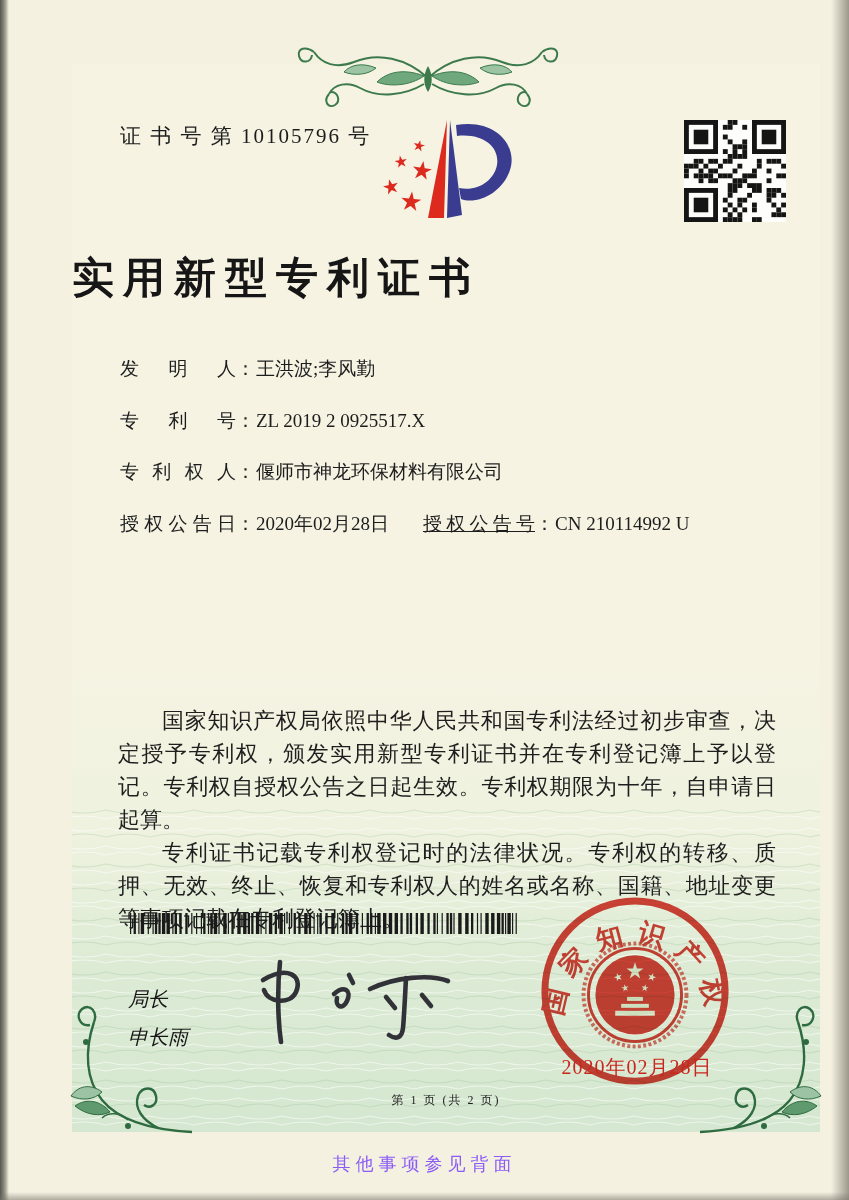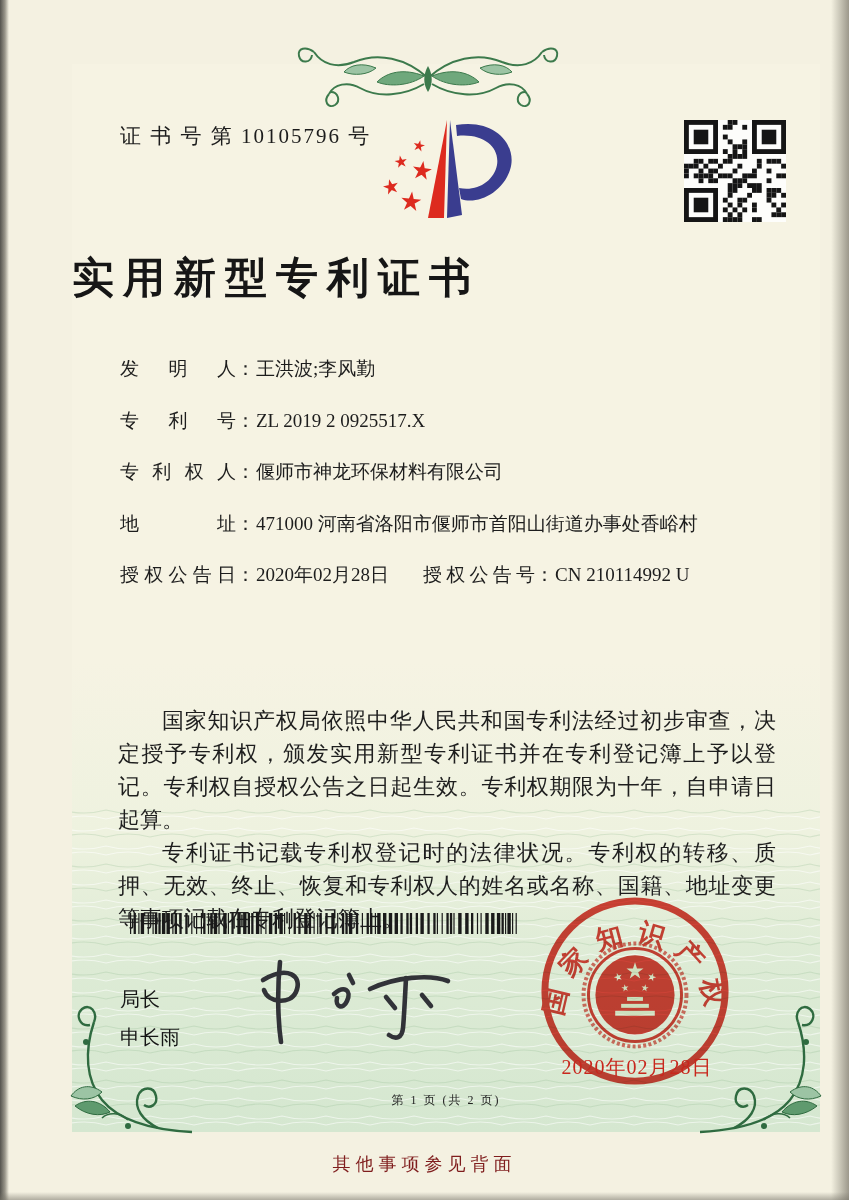--- a/index.html
+++ b/index.html
@@ -32,43 +32,43 @@
 
   .logo { position:absolute; left:292px; top:44px; width:172px; height:128px; z-index:2;}
   .qr   { position:absolute; left:612px; top:56px; width:102px; height:102px; z-index:2;}
 
   .title { position:absolute; left:0; top:186px; width:100%; 
     font-size:42px; font-weight:bold; letter-spacing:9px; color:#161616; z-index:2;}
 
   .fields { position:absolute; left:48px; top:292px; width:670px; z-index:2; font-size:19px;}
   .frow { height:26px; margin-bottom:25.6px; white-space:nowrap; }
   .flabel { display:inline-block; width:116px; text-align:justify; text-align-last:justify; color:#1d1d1d;}
-  .flabel2 { display:inline-block; width:112px; margin-left:34px; text-align:justify; text-align-last:justify; color:#1d1d1d;}
+  .flabel2 { display:inline-block; width:112px; margin-left:34px; text-align:justify; text-align-last:justify; color:#1d1d1d;text-decoration:underline;}
   .fcolon { display:inline-block; width:20px; }
   .fvalue { color:#1d1d1d; }
 
   .legal { position:absolute; left:46px; top:640px; width:658px; z-index:2;
     font-size:22px; line-height:33px; text-align:justify; color:#1e1e1e;}
   .legal p { text-indent:2em; margin:0; }
 
   .barcode { position:absolute; left:58px; top:849px; width:392px; height:21px; z-index:2;}
 
-  .signer { position:absolute; left:48px; top:916px; z-index:2; font-size:20px; line-height:38px; color:#161616;}
+  .signer { position:absolute; left:56px; top:916px; z-index:2; font-size:20px; line-height:38px; color:#161616;font-style:italic;}
   .signature { position:absolute; left:176px; top:884px; width:214px; height:104px; z-index:3;}
 
   .seal { position:absolute; left:464px; top:828px; width:198px; height:198px; z-index:3;
     opacity:.93; mix-blend-mode:multiply; }
   .seal-date { position:absolute; left:450px; top:990px; width:230px; text-align:center;
     font-size:20px; color:#c8271d; letter-spacing:1px; z-index:4; }
 
   .page-footer { position:absolute; left:0; top:1028px; width:100%; text-align:center;
     font-size:12px; letter-spacing:2px; color:#222; z-index:2;}
 
   .back-note { position:absolute; left:0; top:1152px; width:100%; text-align:center;
-    font-size:18px; letter-spacing:5px; color:#7f1d1d; z-index:2;}
+    font-size:18px; letter-spacing:5px; color:#8b5cf6; z-index:2;}
 
   .ornament-top { position:absolute; left:282px; top:38px; width:292px; height:74px; z-index:3;}
   .ornament-bl  { position:absolute; left:66px;  top:1000px; width:132px; height:142px; z-index:3;}
   .ornament-br  { position:absolute; left:694px; top:1000px; width:132px; height:142px; z-index:3;}
 </style>
 </head>
 <body>
 
 <div class="paper">
 
@@ -264,23 +264,20 @@
       <div class="frow">
         <span class="flabel">发明人</span><span class="fcolon">：</span><span class="fvalue">王洪波;李风勤</span>
       </div>
       <div class="frow">
         <span class="flabel">专利号</span><span class="fcolon">：</span><span class="fvalue">ZL 2019 2 0925517.X</span>
       </div>
       <div class="frow">
         <span class="flabel">专利权人</span><span class="fcolon">：</span><span class="fvalue">偃师市神龙环保材料有限公司</span>
       </div>
       <div class="frow">
-        <span class="flabel">地址</span><span class="fcolon">：</span><span class="fvalue">471000 河南省洛阳市偃师市首阳山街道办事处香峪村</span>
-      </div>
-      <div class="frow">
         <span class="flabel">授权公告日</span><span class="fcolon">：</span><span class="fvalue">2020年02月28日</span><span class="flabel2">授权公告号</span><span class="fcolon">：</span><span class="fvalue">CN 210114992 U</span>
       </div>
     </div>
 
     <div class="legal">
       <p>国家知识产权局依照中华人民共和国专利法经过初步审查，决定授予专利权，颁发实用新型专利证书并在专利登记簿上予以登记。专利权自授权公告之日起生效。专利权期限为十年，自申请日起算。</p>
       <p>专利证书记载专利权登记时的法律状况。专利权的转移、质押、无效、终止、恢复和专利权人的姓名或名称、国籍、地址变更等事项记载在专利登记簿上。</p>
     </div>
 
     <svg class="barcode" viewBox="0 0 392 21" preserveAspectRatio="none">

